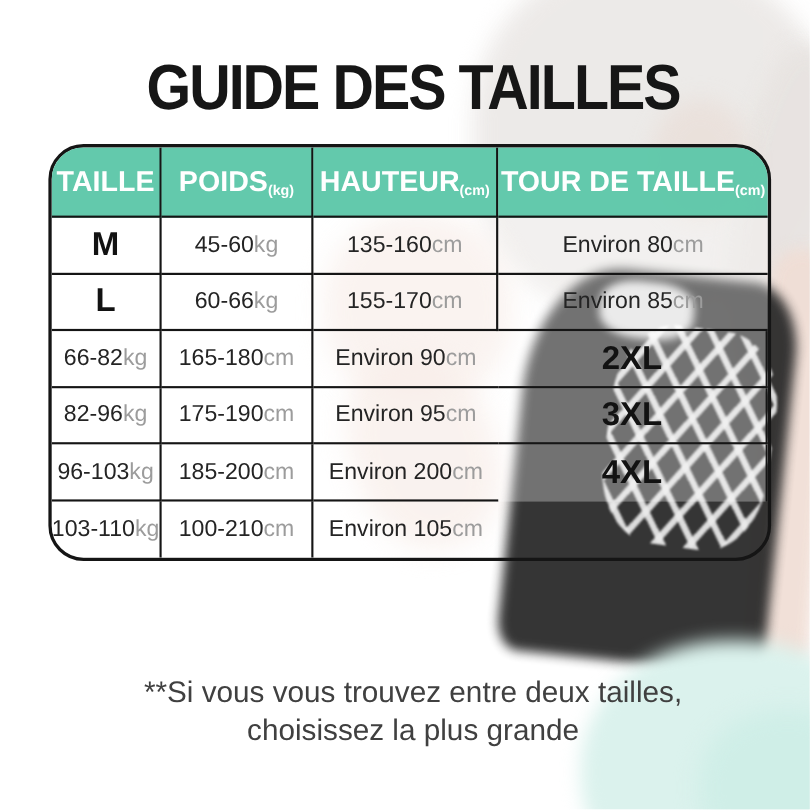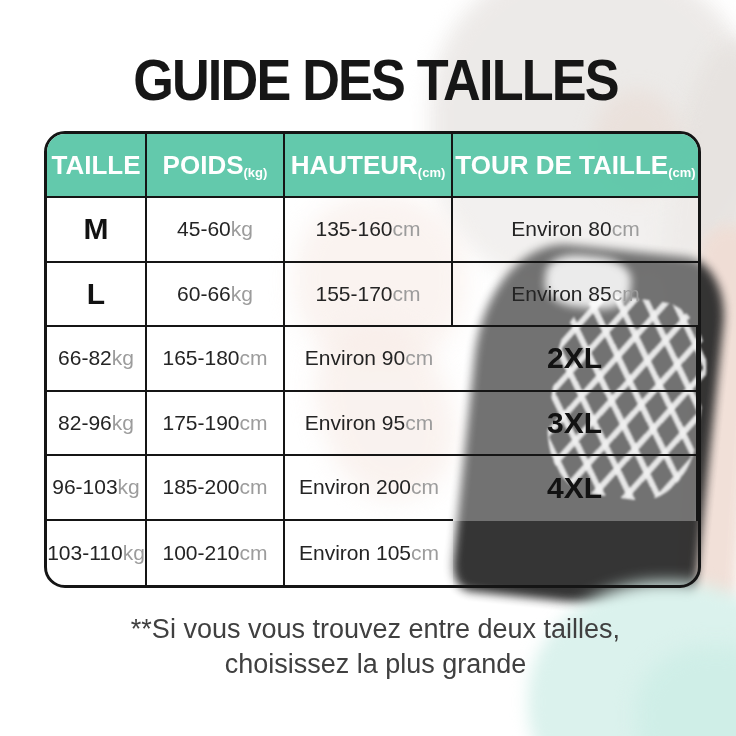--- a/index.html
+++ b/index.html
@@ -82,23 +82,23 @@
     position: absolute; left: 0; right: 0; top: 46px;
     margin: 0; text-align: center;
     font-size: 58px; font-weight: 800; color: #161616;
     letter-spacing: -2px;
     transform: scaleX(.9);
     white-space: nowrap;
   }
 
   .size-table {
     position: absolute; left: 44px; top: 131px;
-    width: 657px; height: 457px;
+    width: 657px; height: 379px;
     box-sizing: border-box;
-    border: 3px solid #151515; border-radius: 21px;
+    border: 3px solid #151515; border-radius: 32px;
     overflow: hidden;
     display: grid;
     grid-template-columns: 100px 138px 168px auto;
     grid-template-rows: 64px repeat(6, 1fr);
   }
   .cell {
     display: flex; align-items: center; justify-content: center;
     border-right: 2px solid #151515;
     border-bottom: 2px solid #151515;
     background: rgba(255,255,255,.30);

